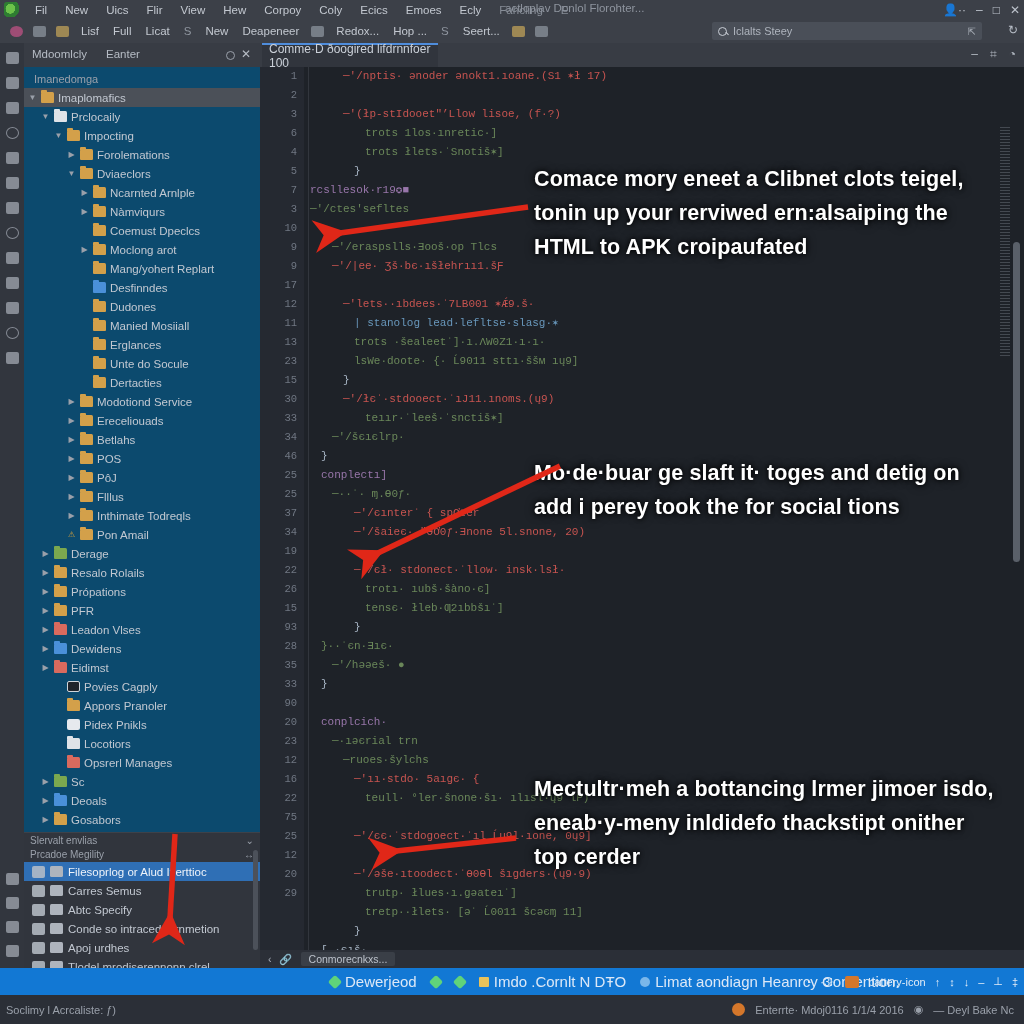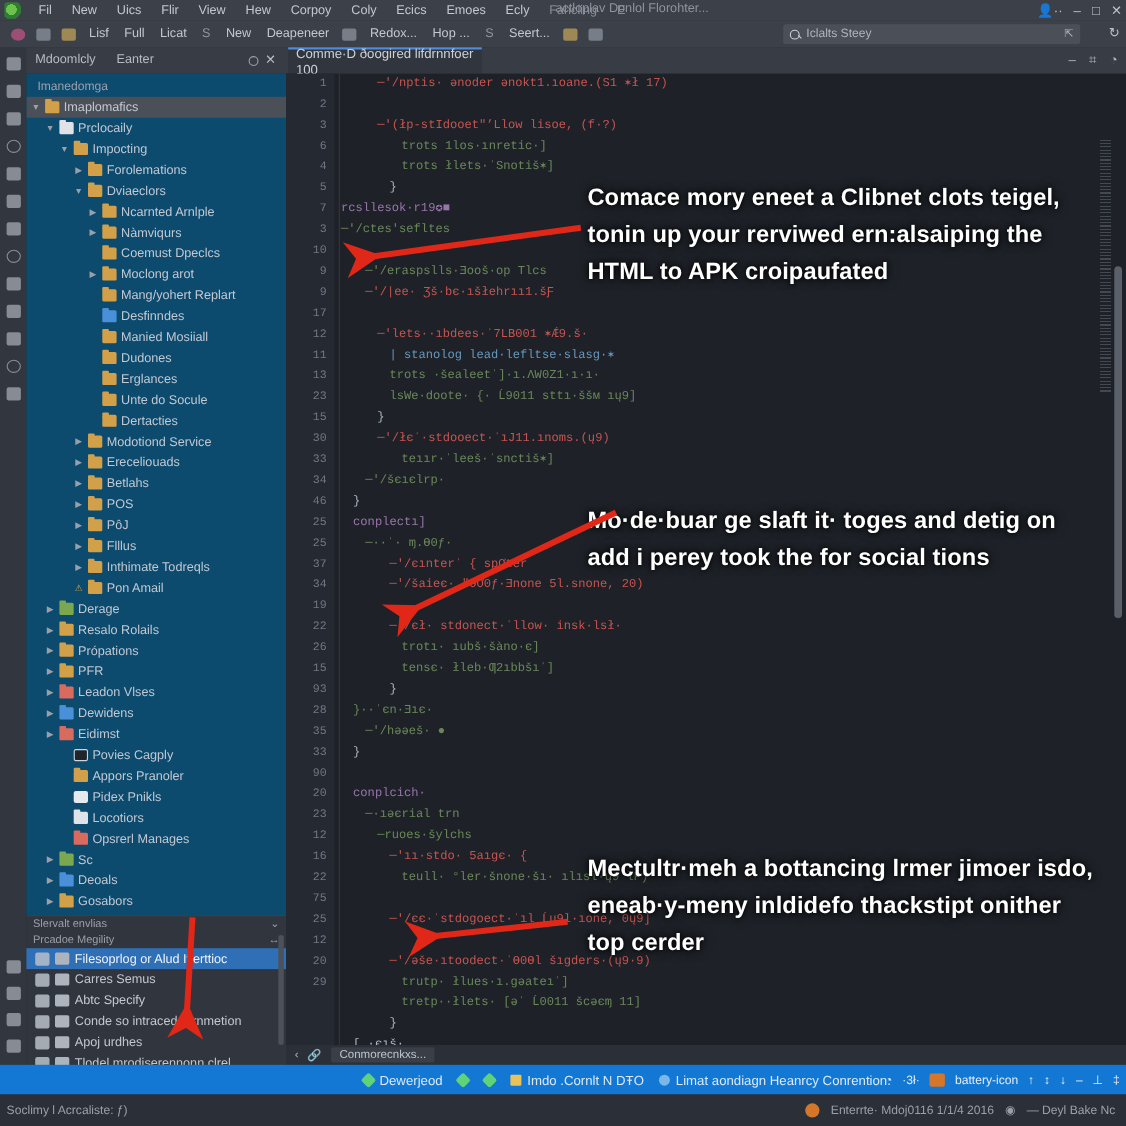--- a/index.html
+++ b/index.html
@@ -168,21 +168,21 @@
     line-height: 34px; letter-spacing:.1px;
     text-shadow: 0 0 4px rgba(0,0,0,.95), 0 0 10px rgba(0,0,0,.85);
   }
   .arrow-svg { position:absolute; pointer-events:none; }
 
   
   .taskbar {
     position:absolute; left:0; bottom:29px; width:1024px; height:27px;
     background:#1278d4; display:flex; align-items:center; padding-left:330px; gap:14px;
   }
-  .tk { color:#dce8f7; font-size:12px; display:flex; align-items:center; gap:5px; filter:blur(.4px); white-space:nowrap;}
+  .tk { color:#dce8f7; font-size:15px; display:flex; align-items:center; gap:5px; filter:blur(.4px); white-space:nowrap;}
   .tk .d { width:10px;height:10px;background:#5fd37a; border-radius:2px; transform:rotate(45deg); }
   .tk .d.y { background:#e8c25a; border-radius:1px; transform:none;}
   .tk .d.b { background:#7ab7ea; border-radius:50%; transform:none;}
   .tk-right { position:absolute; right:6px; display:flex; align-items:center; gap:9px; color:#e3ecf7; font-size:11px; }
   .tk-orange { width:14px;height:12px;background:#d4772b;border-radius:2px;}
 
   .statusbar {
     position:absolute; left:0; bottom:0; width:1024px; height:29px;
     background:#2b2f37; display:flex; align-items:center; padding-left:6px; justify-content:space-between;
   }
@@ -342,26 +342,26 @@
           <span>Mang/yohert Replart</span>
         </div>
         <div class="row" style="padding-left: 56px;">
           <span class="arrow"></span>
           <span class="fold blue"></span>
           <span>Desfinndes</span>
         </div>
         <div class="row" style="padding-left: 56px;">
           <span class="arrow"></span>
           <span class="fold "></span>
+          <span>Dudones</span>
+        </div>
+        <div class="row" style="padding-left: 56px;">
+          <span class="arrow"></span>
+          <span class="fold "></span>
           <span>Manied Mosiiall</span>
-        </div>
-        <div class="row" style="padding-left: 56px;">
-          <span class="arrow"></span>
-          <span class="fold "></span>
-          <span>Dudones</span>
         </div>
         <div class="row" style="padding-left: 56px;">
           <span class="arrow"></span>
           <span class="fold "></span>
           <span>Erglances</span>
         </div>
         <div class="row" style="padding-left: 56px;">
           <span class="arrow"></span>
           <span class="fold "></span>
           <span>Unte do Socule</span>

